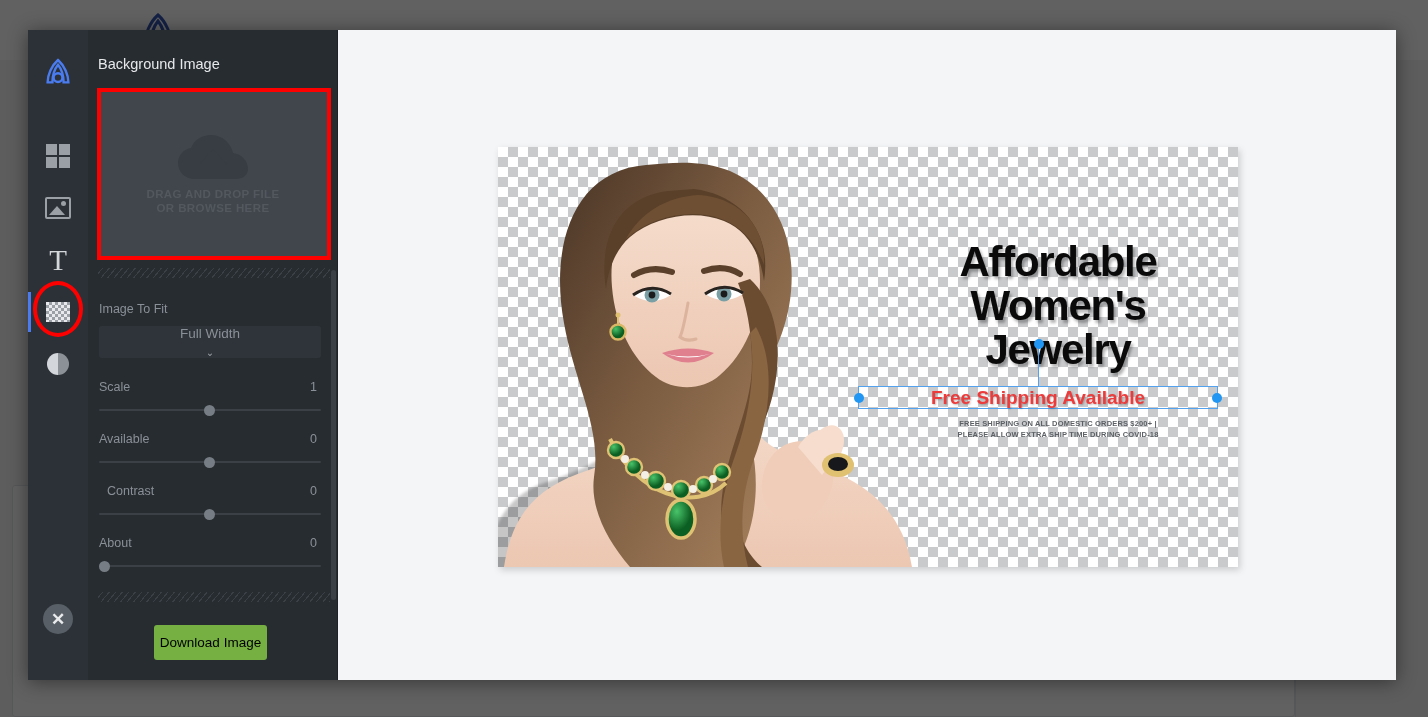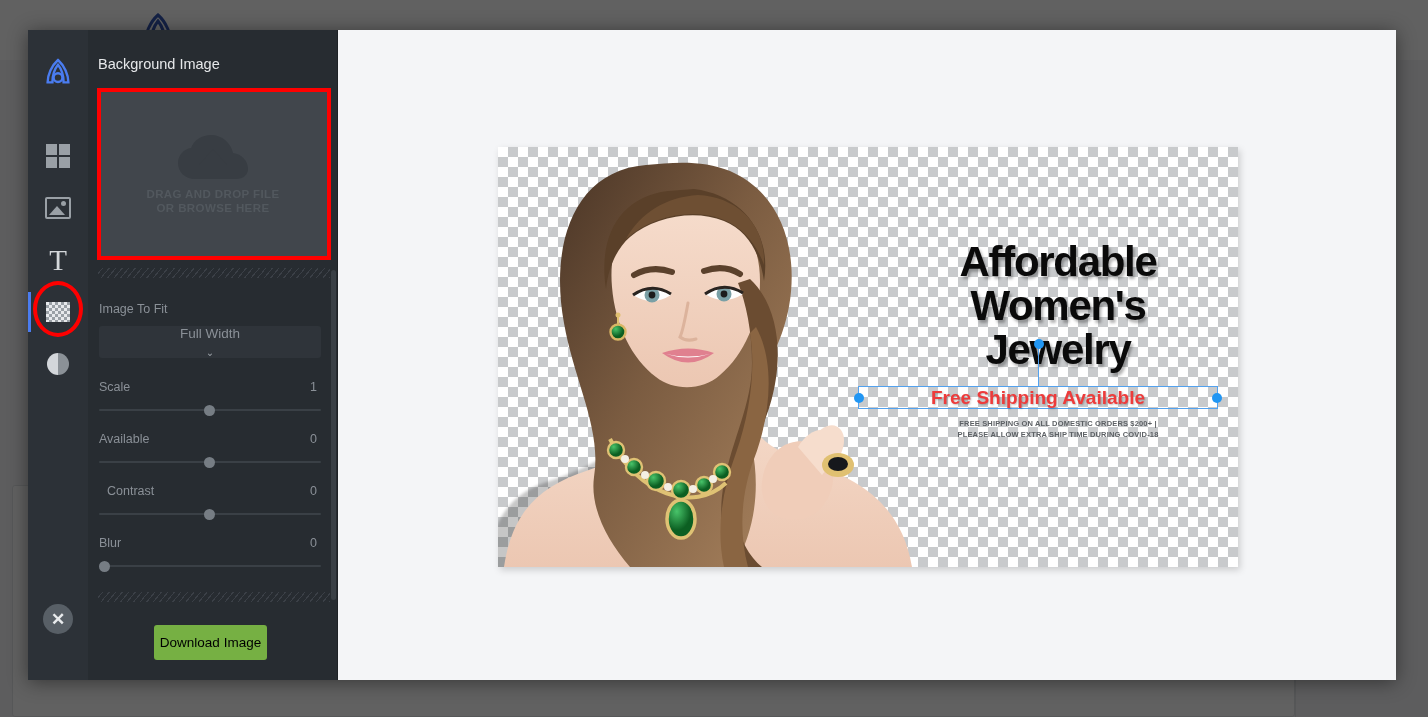--- a/index.html
+++ b/index.html
@@ -381,21 +381,21 @@
       <span class="knob" style="left:105px;"></span>
     </div>
 
     <div class="field-label" style="top:454px; left:11px;margin-left:8px;">Contrast</div>
     <div class="field-value" style="top:454px;">0</div>
     <div class="slider" style="top:477px;">
       <span class="track"></span>
       <span class="knob" style="left:105px;"></span>
     </div>
 
-    <div class="field-label" style="top:506px; left:11px;">Blur</div>
+    <div class="field-label" style="top:506px; left:11px;">About</div>
     <div class="field-value" style="top:506px;">0</div>
     <div class="slider" style="top:529px;">
       <span class="track"></span>
       <span class="knob" style="left:0px;"></span>
     </div>
 
     <div class="hatch bottom"></div>
 
     <button class="download-btn">Download Image</button>
 

